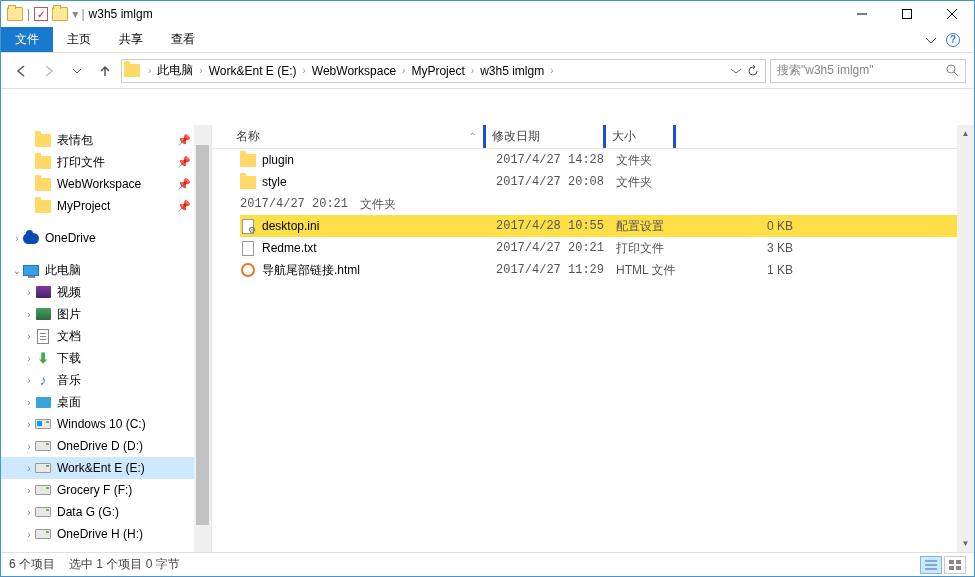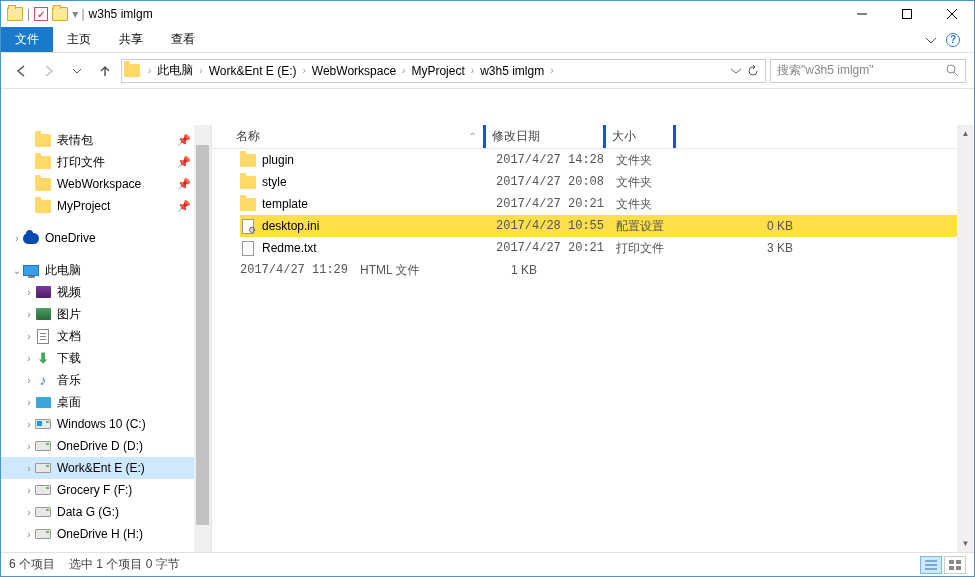--- a/index.html
+++ b/index.html
@@ -352,26 +352,20 @@
               <div class="ico">
                 <div class="ico-folder"></div>
               </div>
               <span>style</span>
             </div>
           <div class="fc-date">2017/4/27 20:08</div>
           <div class="fc-type">文件夹</div>
           <div class="fc-size"></div>
         </div>
         <div class="frow">
-          <div class="fc-name">
-              <div class="ico">
-                <div class="ico-folder"></div>
-              </div>
-              <span>template</span>
-            </div>
           <div class="fc-date">2017/4/27 20:21</div>
           <div class="fc-type">文件夹</div>
           <div class="fc-size"></div>
         </div>
         <div class="frow sel">
           <div class="fc-name">
               <div class="ico">
                 <div class="ico-ini"></div>
               </div>
               <span>desktop.ini</span>
@@ -385,20 +379,26 @@
               <div class="ico">
                 <div class="ico-txt"></div>
               </div>
               <span>Redme.txt</span>
             </div>
           <div class="fc-date">2017/4/27 20:21</div>
           <div class="fc-type">打印文件</div>
           <div class="fc-size">3 KB</div>
         </div>
         <div class="frow">
+          <div class="fc-name">
+              <div class="ico">
+                <div class="ico-html"></div>
+              </div>
+              <span>导航尾部链接.html</span>
+            </div>
           <div class="fc-date">2017/4/27 11:29</div>
           <div class="fc-type">HTML 文件</div>
           <div class="fc-size">1 KB</div>
         </div>
       </div>
       <div class="content-scroll">
         <div class="arr">▲</div>
         <div style="flex:1"></div>
         <div class="arr">▼</div>
       </div>

